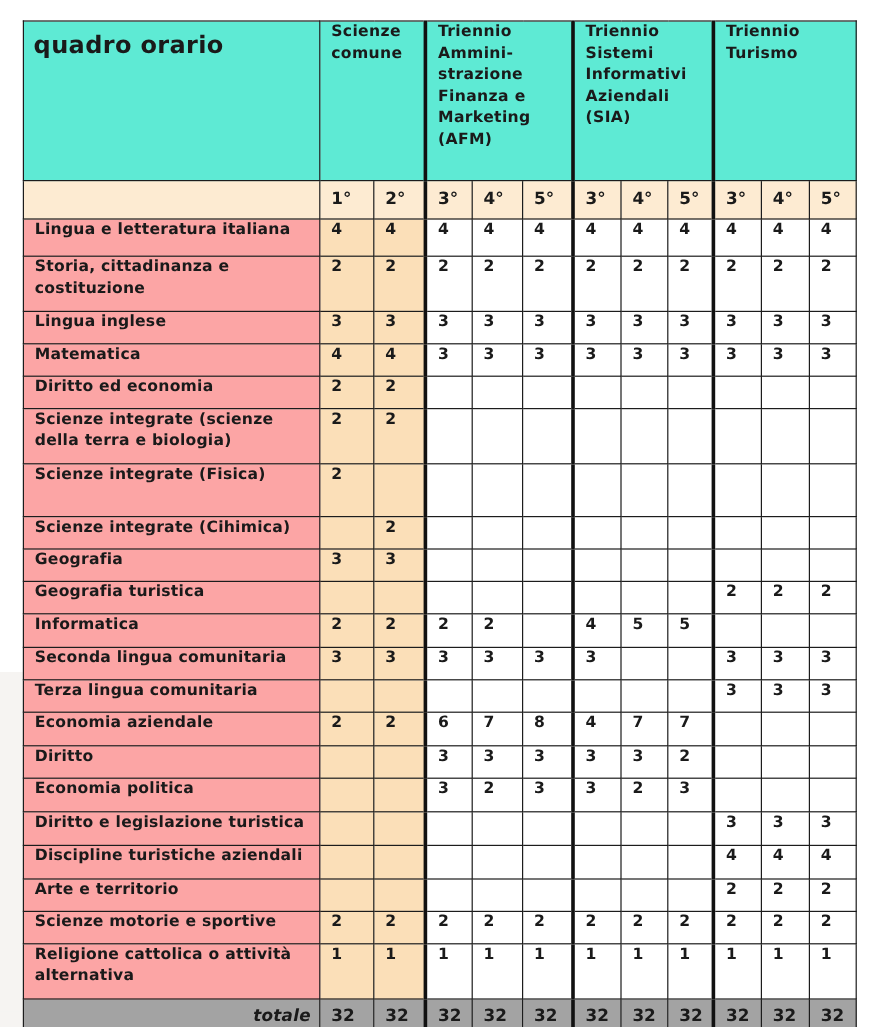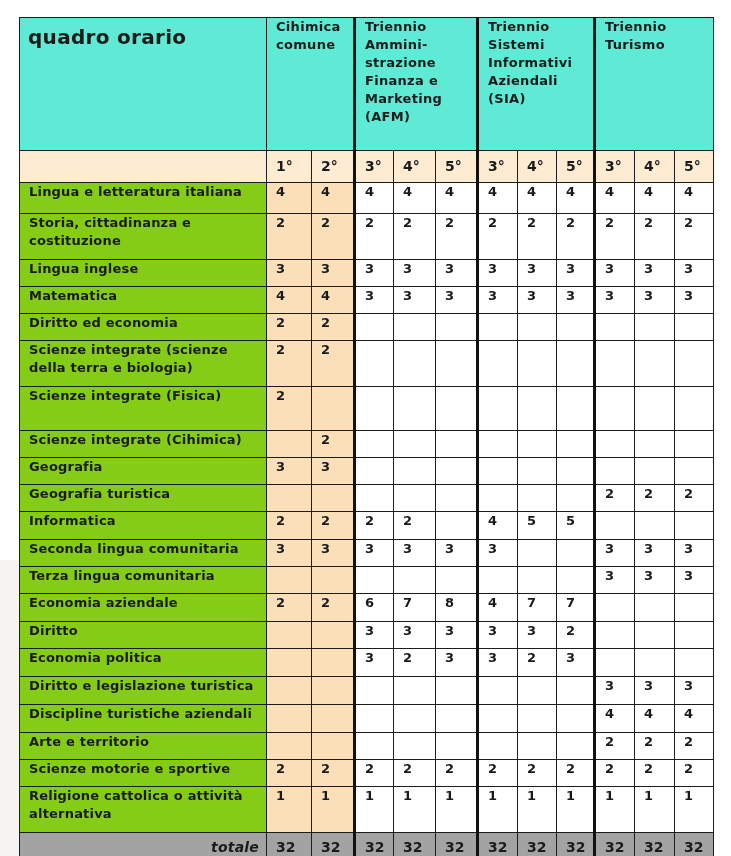--- a/index.html
+++ b/index.html
@@ -7,21 +7,21 @@
          font-family: "DejaVu Sans", sans-serif; color: #1a1a1a; }
   .bg-left { position: absolute; left: 0; top: 560px; width: 20px; height: 296px; background: #f6f4f2; }
   .bg-bottom { position: absolute; left: 0; top: 843px; width: 270px; height: 13px; background: #f6f4f2; }
   table.qo { position: absolute; left: 19px; top: 17px; border-collapse: collapse;
              table-layout: fixed; width: 694px; }
   table.qo td, table.qo th { border: 1.5px solid #1c1c1c; padding: 0 0 0 9px; vertical-align: top;
              font-size: 13px; font-weight: bold; line-height: 18px; text-align: left; }
   th.hd { background: #5eead4; font-size: 14px; line-height: 19px; padding-top: 5px; letter-spacing: 0.3px; }
   th.hd.title { font-size: 20px; font-weight: bold; padding-top: 7px; padding-left: 8px; line-height: 24px; }
   tr.years td { background: #fdebd2; font-size: 14px; padding-top: 6px; }
-  td.label { background: #84cc16; letter-spacing: 0.2px; padding-top: 5px; }
+  td.label { background: #fca5a5; letter-spacing: 0.2px; padding-top: 5px; }
   td.v { background: #ffffff; padding-top: 5px; }
   td.b { background: #fbdfb8; padding-top: 5px; }
   tr.years td.b { background: #fdebd2; }
   tr.tot td { background: #a3a3a3; font-size: 14px; padding-top: 5px; }
   tr.tot td.label { text-align: right; font-style: italic; padding-right: 7px; }
   .thick-l { border-left: 3px solid #111 !important; }
 </style>
 </head>
 <body>
 
@@ -41,21 +41,21 @@
       <col style="width:38px">
     <col style="width:40px">
       <col style="width:40px">
       <col style="width:39px">
   </colgroup>
   <thead>
     <tr style="height:133px">
       <th class="hd title">quadro orario</th>
       <th class="hd" colspan="2">
           <div>
-            <div>Cihimica</div>
+            <div>Scienze</div>
             <div>comune</div>
           </div>
         </th>
       <th class="hd thick-l" colspan="3">
           <div>
             <div>Triennio</div>
             <div>Ammini-</div>
             <div>strazione</div>
             <div>Finanza e</div>
             <div>Marketing</div>

